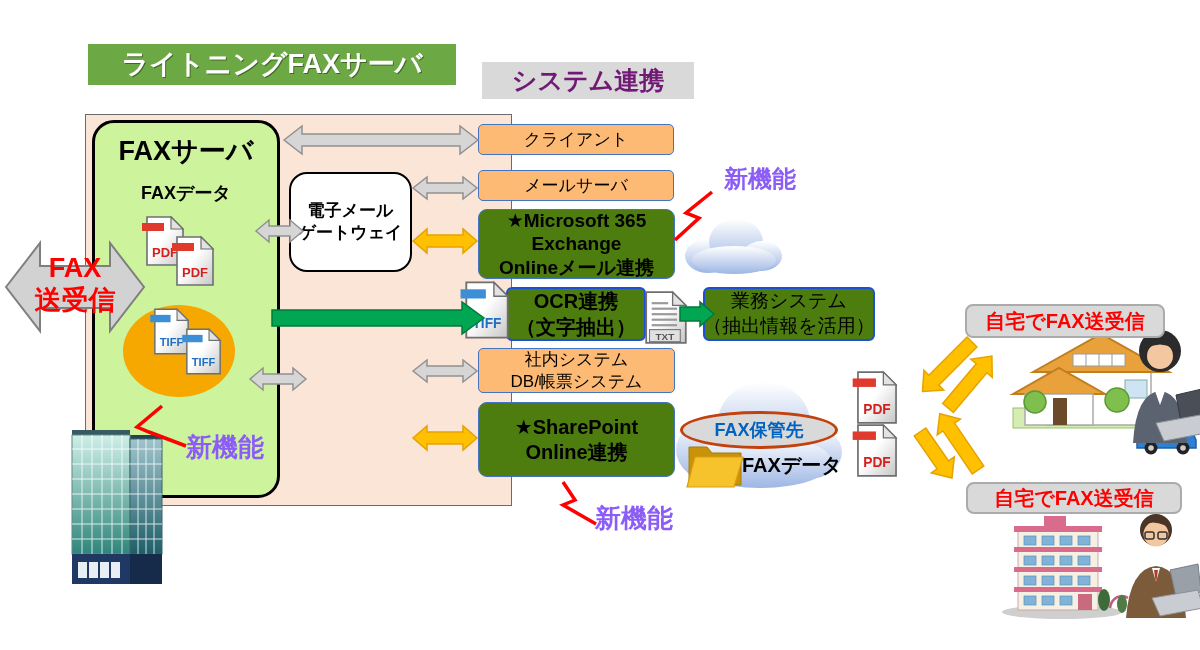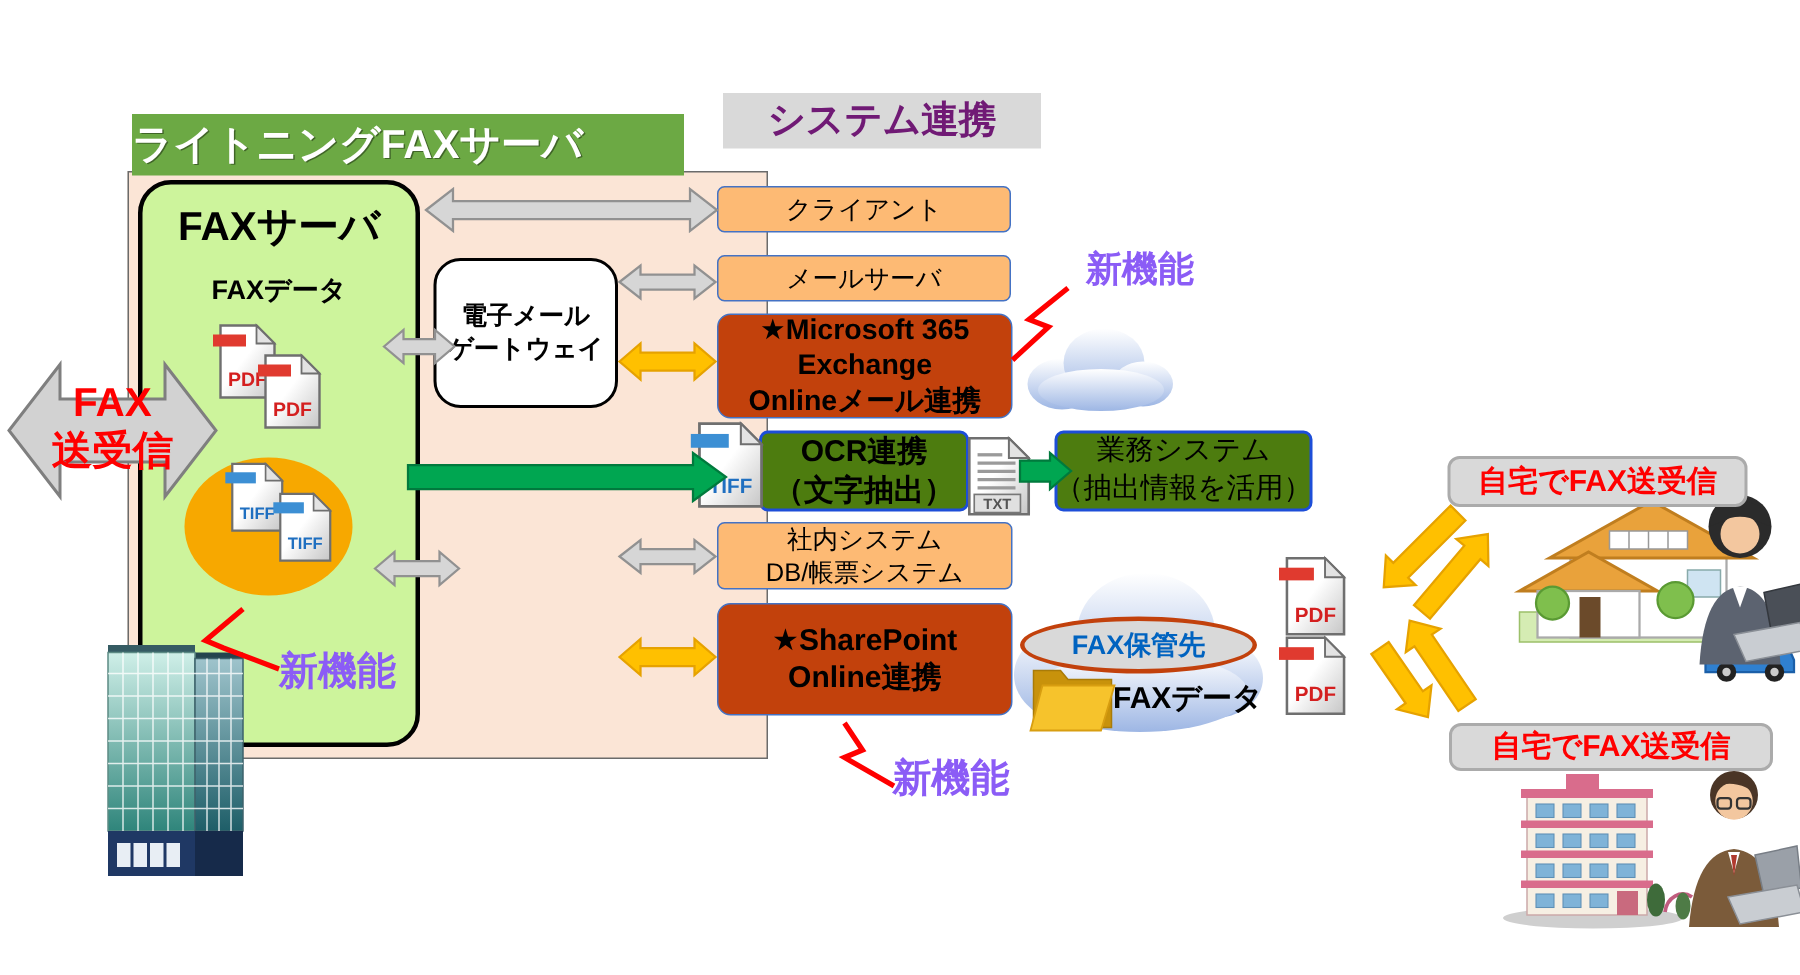--- a/index.html
+++ b/index.html
@@ -2,41 +2,41 @@
 <html><head>
 <meta charset="utf-8">
 <style>
   html,body{margin:0;padding:0;background:#fff;}
   #stage{position:relative;width:1200px;height:650px;background:#ffffff;overflow:hidden;
          font-family:"Liberation Sans","DejaVu Sans",sans-serif;color:#000;}
   .abs{position:absolute;box-sizing:border-box;}
   .nw{white-space:nowrap;}
   svg{overflow:visible;}
   
-  .hdr-green{left:88px;top:76px;width:368px;height:41px;background:#6CA944;color:#fff;
-    font-weight:bold;font-size:27px;line-height:41px;
+  .hdr-green{left:88px;top:44px;width:368px;height:41px;background:#6CA944;color:#fff;
+    font-weight:bold;font-size:27px;text-align:center;line-height:41px;
     text-shadow:1px 1px 0 rgba(0,0,0,.4);z-index:3;}
   .hdr-gray{left:482px;top:62px;width:212px;height:37px;background:#D9D9D9;color:#701a75;
     font-weight:bold;font-size:25px;text-align:center;line-height:37px;z-index:3;}
   
   .panel-pink{left:85px;top:114px;width:427px;height:392px;background:#FBE5D6;border:1.5px solid #6b6b6b;z-index:1;}
   .server-box{left:92px;top:120px;width:188px;height:378px;background:#CDF49C;border:3px solid #000;border-radius:22px;z-index:2;}
   .server-title{left:0;top:10px;width:100%;text-align:center;font-weight:bold;font-size:27px;}
   .server-data{left:0;top:58px;width:100%;text-align:center;font-weight:bold;font-size:18px;}
   .tiff-ellipse{left:28px;top:182px;width:112px;height:92px;background:#F7A800;border-radius:50%;}
   .server-tiff-label{left:-6px;top:252px;width:100%;text-align:center;font-weight:bold;font-size:18px;}
   
   .wbox{background:#fff;border:2.5px solid #000;border-radius:18px;display:flex;flex-direction:column;
     align-items:center;justify-content:center;font-weight:bold;font-size:17px;line-height:1.3;text-align:center;z-index:2;}
   .gateway{left:289px;top:172px;width:123px;height:100px;}
   .api{left:289px;top:290px;width:123px;height:187px;}
   
   .gbox{background:#fdba74;border:1.6px solid #4472C4;border-radius:5px;display:flex;flex-direction:column;
     align-items:center;justify-content:center;font-size:17px;line-height:1.25;text-align:center;z-index:2;}
-  .obox{background:#c2410c;border:1.6px solid #4472C4;border-radius:9px;display:flex;flex-direction:column;
+  .obox{background:#4d7c0f;border:1.6px solid #4472C4;border-radius:9px;display:flex;flex-direction:column;
     align-items:center;justify-content:center;font-weight:bold;font-size:19px;line-height:1.22;text-align:left;z-index:2;}
   .bbox{background:#4d7c0f;border:2px solid #1d4ed8;border-radius:6px;display:flex;flex-direction:column;
     align-items:center;justify-content:center;font-size:19px;line-height:1.3;text-align:center;z-index:2;}
   .client{left:478px;top:124px;width:196px;height:31px;}
   .mail{left:478px;top:170px;width:196px;height:31px;}
   .m365{left:478px;top:209px;width:197px;height:70px;}
   .ocr{left:506px;top:287px;width:140px;height:54px;font-weight:bold;font-size:20px;}
   .business{left:703px;top:287px;width:172px;height:54px;}
   .internal{left:478px;top:348px;width:197px;height:45px;}
   .sharepoint{left:478px;top:402px;width:197px;height:75px;font-size:20px;}

